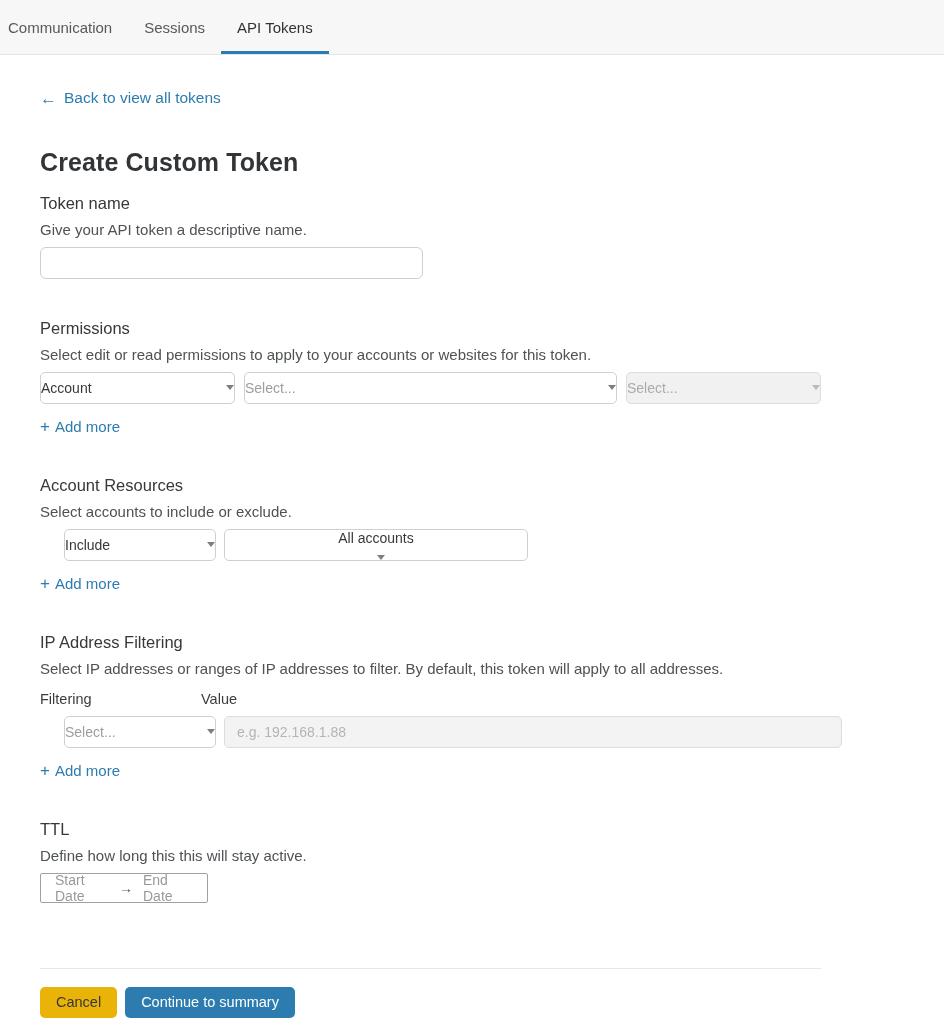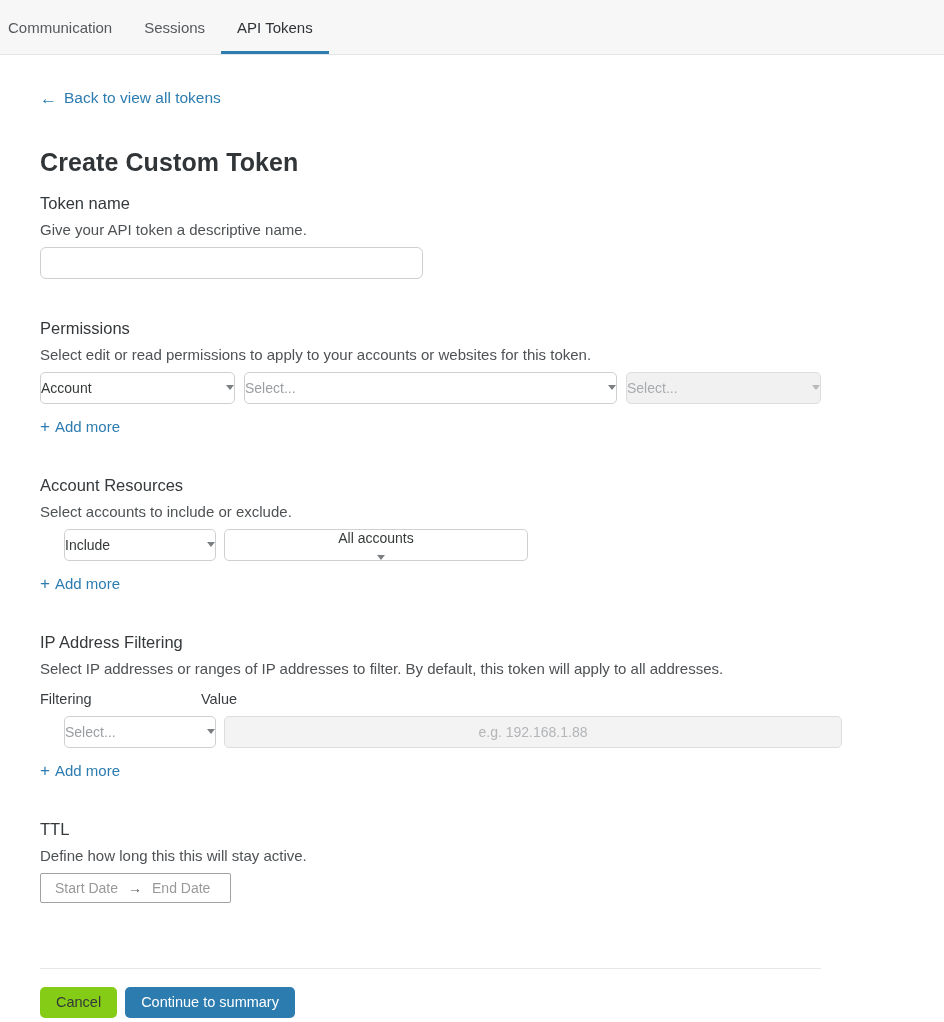--- a/index.html
+++ b/index.html
@@ -79,21 +79,20 @@
   .text-input {
     height: 32px;
     border: 1px solid #cdcfd1;
     border-radius: 6px;
     font-family: "Liberation Sans", sans-serif;
     font-size: 14px;
     color: #36393a;
     padding: 0 12px;
     outline: none;
     background: #ffffff;
-    text-align: center;
   }
   .token-input { width: 383px; margin-top: 9px; display: block; }
 
   .dropdown {
     height: 32px;
     border: 1px solid #cdcfd1;
     border-radius: 5px;
     background: #ffffff;
     display: flex;
     align-items: center;
@@ -148,21 +147,21 @@
   .field-labels {
     margin-top: 14px;
     display: flex;
     font-size: 14.5px;
     color: #3a3e41;
   }
   .field-labels .lbl-operator { width: 161px; }
 
   .ttl-range {
     margin-top: 9px;
-    width: 191px;
+    width: 168px;
     height: 30px;
     border: 1px solid #9fa1a3;
     border-radius: 2px;
     display: flex;
     align-items: center;
     padding: 0 14px;
     gap: 10px;
     font-size: 14px;
     cursor: pointer;
     background: #ffffff;
@@ -185,21 +184,21 @@
   }
   .btn {
     height: 31px;
     border: none;
     border-radius: 5px;
     font-family: "Liberation Sans", sans-serif;
     font-size: 14.5px;
     padding: 0 16px;
     cursor: pointer;
   }
-  .btn-cancel { background: #84cc16; color: #35383a; }
+  .btn-cancel { background: #eab308; color: #35383a; }
   .btn-primary { background: #2c7cb0; color: #ffffff; font-weight: normal; }
 </style>
 </head>
 <body>
 
 <div class="tabbar">
   <div class="tab">Communication</div>
   <div class="tab">Sessions</div>
   <div class="tab active">API Tokens</div>
 </div>

